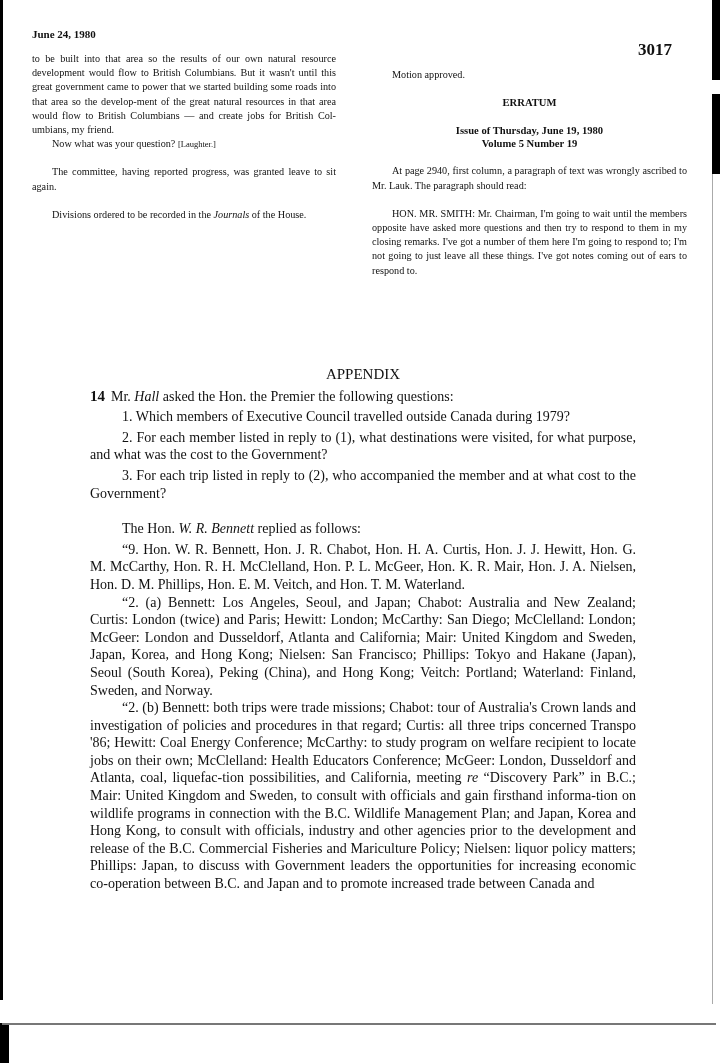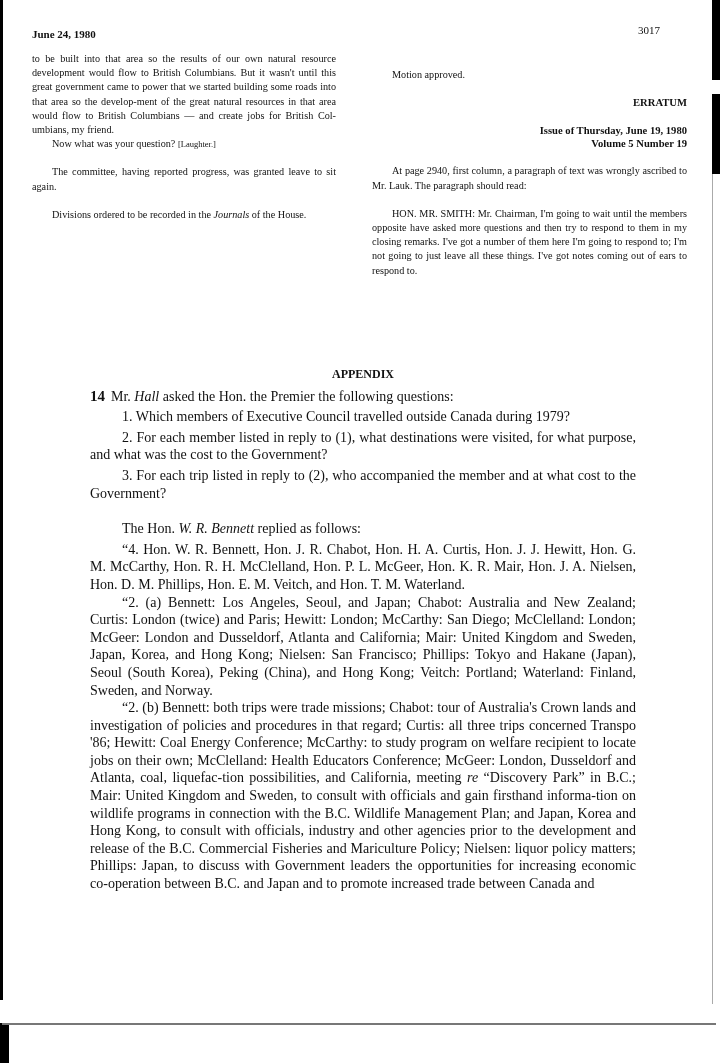--- a/index.html
+++ b/index.html
@@ -9,34 +9,34 @@
     font-family: "Liberation Serif", "DejaVu Serif", serif;
   }
   .left-edge { position: absolute; left: 0; top: 0; width: 3px; height: 1000px; background: #000; }
   .left-edge-bottom { position: absolute; left: 0; top: 1023px; width: 9px; height: 40px; background: #000; }
   .right-bar-1 { position: absolute; left: 712px; top: 0; width: 8px; height: 80px; background: #000; }
   .right-bar-2 { position: absolute; left: 712px; top: 94px; width: 8px; height: 80px; background: #000; }
   .right-line { position: absolute; left: 712px; top: 174px; width: 1px; height: 830px; background: #aaa; }
   .bottom-line { position: absolute; left: 2px; top: 1023px; width: 714px; height: 2px; background: #777; }
 
   .page-date { position: absolute; left: 32px; top: 28px; font-weight: bold; font-size: 11px; }
-  .page-num { position: absolute; left: 638px; top: 24px; font-weight: normal; font-size: 11px; }
+  .page-num { position: absolute; left: 638px; top: 40px; font-weight: bold; font-size: 17px; }
 
   .col { position: absolute; font-size: 10.2px; line-height: 14.2px; text-align: justify; }
   .col-left { left: 32px; top: 52px; width: 304px; }
   .col-right { left: 372px; top: 68px; width: 315px; }
   .col p { margin: 0; }
   .indent { text-indent: 20px; }
   .gap { margin-top: 14px !important; }
   .small { font-size: 8.5px; }
-  .center-bold { text-align: right; font-weight: bold; font-size: 10.6px; }
+  .center-bold { text-align: center; font-weight: bold; font-size: 10.6px; }
 
   .appendix { position: absolute; left: 90px; top: 366px; width: 546px; font-size: 14px; line-height: 17.6px; text-align: justify; }
   .appendix p { margin: 0; }
-  .appendix-title { text-align: center; font-weight: bold; font-size: 12px; margin-bottom: 4px !important; }
+  .appendix-title { text-align: center; font-weight: normal; font-size: 15px; margin-bottom: 4px !important; }
   .q-num { font-weight: bold; font-size: 15px; margin-right: 6px; }
   .a-indent { text-indent: 32px; }
   .q-gap { margin-top: 3px !important; }
   .reply-gap { margin-top: 18px !important; }
   i { font-style: italic; }
 </style>
 </head>
 <body>
 
 <div class="left-edge"></div>
@@ -65,16 +65,16 @@
   <p class="indent gap">HON. MR. SMITH: Mr. Chairman, I'm going to wait until the members opposite have asked more questions and then try to respond to them in my closing remarks. I've got a number of them here I'm going to respond to; I'm not going to just leave all these things. I've got notes coming out of ears to respond to.</p>
 </div>
 
 <div class="appendix">
   <p class="appendix-title">APPENDIX</p>
   <p><span class="q-num">14</span><span>Mr. </span><i>Hall</i><span> asked the Hon. the Premier the following questions:</span></p>
   <p class="a-indent q-gap">1. Which members of Executive Council travelled outside Canada during 1979?</p>
   <p class="a-indent q-gap">2. For each member listed in reply to (1), what destinations were visited, for what purpose, and what was the cost to the Government?</p>
   <p class="a-indent q-gap">3. For each trip listed in reply to (2), who accompanied the member and at what cost to the Government?</p>
   <p class="a-indent reply-gap"><span>The Hon. </span><i>W. R. Bennett</i><span> replied as follows:</span></p>
-  <p class="a-indent q-gap">“4. Hon. W. R. Bennett, Hon. J. R. Chabot, Hon. H. A. Curtis, Hon. J. J. Hewitt, Hon. G. M. McCarthy, Hon. R. H. McClelland, Hon. P. L. McGeer, Hon. K. R. Mair, Hon. J. A. Nielsen, Hon. D. M. Phillips, Hon. E. M. Veitch, and Hon. T. M. Waterland.</p>
+  <p class="a-indent q-gap">“9. Hon. W. R. Bennett, Hon. J. R. Chabot, Hon. H. A. Curtis, Hon. J. J. Hewitt, Hon. G. M. McCarthy, Hon. R. H. McClelland, Hon. P. L. McGeer, Hon. K. R. Mair, Hon. J. A. Nielsen, Hon. D. M. Phillips, Hon. E. M. Veitch, and Hon. T. M. Waterland.</p>
   <p class="a-indent">“2. (a) Bennett: Los Angeles, Seoul, and Japan; Chabot: Australia and New Zealand; Curtis: London (twice) and Paris; Hewitt: London; McCarthy: San Diego; McClelland: London; McGeer: London and Dusseldorf, Atlanta and California; Mair: United Kingdom and Sweden, Japan, Korea, and Hong Kong; Nielsen: San Francisco; Phillips: Tokyo and Hakane (Japan), Seoul (South Korea), Peking (China), and Hong Kong; Veitch: Portland; Waterland: Finland, Sweden, and Norway.</p>
   <p class="a-indent"><span>“2. (b) Bennett: both trips were trade missions; Chabot: tour of Australia's Crown lands and investigation of policies and procedures in that regard; Curtis: all three trips concerned Transpo '86; Hewitt: Coal Energy Conference; McCarthy: to study program on welfare recipient to locate jobs on their own; McClelland: Health Educators Conference; McGeer: London, Dusseldorf and Atlanta, coal, liquefac-tion possibilities, and California, meeting </span><i>re</i><span> “Discovery Park” in B.C.; Mair: United Kingdom and Sweden, to consult with officials and gain firsthand informa-tion on wildlife programs in connection with the B.C. Wildlife Management Plan; and Japan, Korea and Hong Kong, to consult with officials, industry and other agencies prior to the development and release of the B.C. Commercial Fisheries and Mariculture Policy; Nielsen: liquor policy matters; Phillips: Japan, to discuss with Government leaders the opportunities for increasing economic co-operation between B.C. and Japan and to promote increased trade between Canada and</span></p>
 </div>
 
 </body></html>

